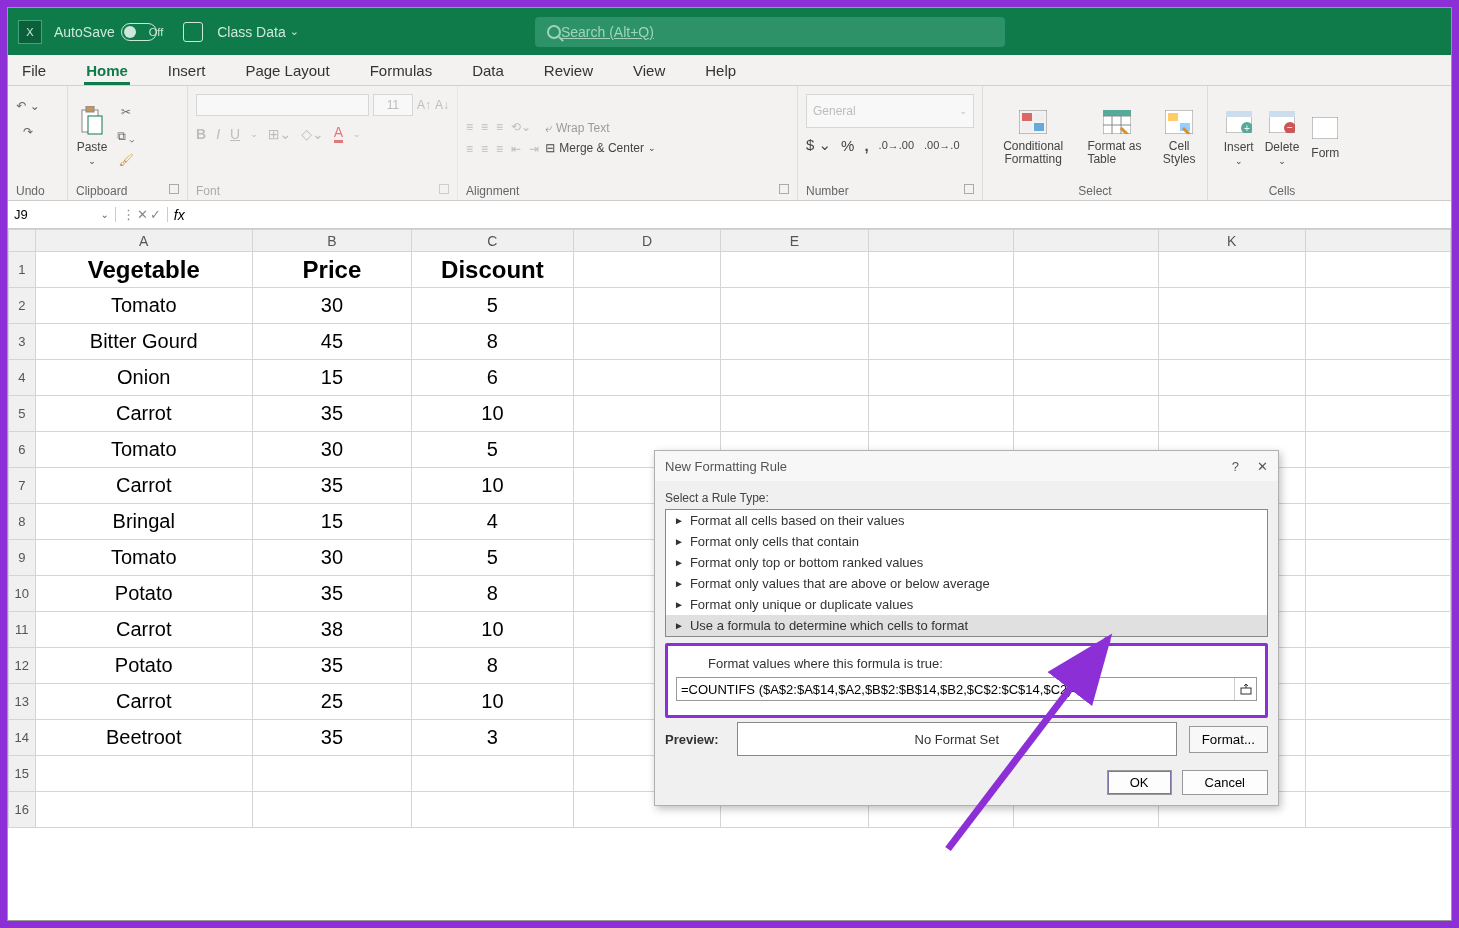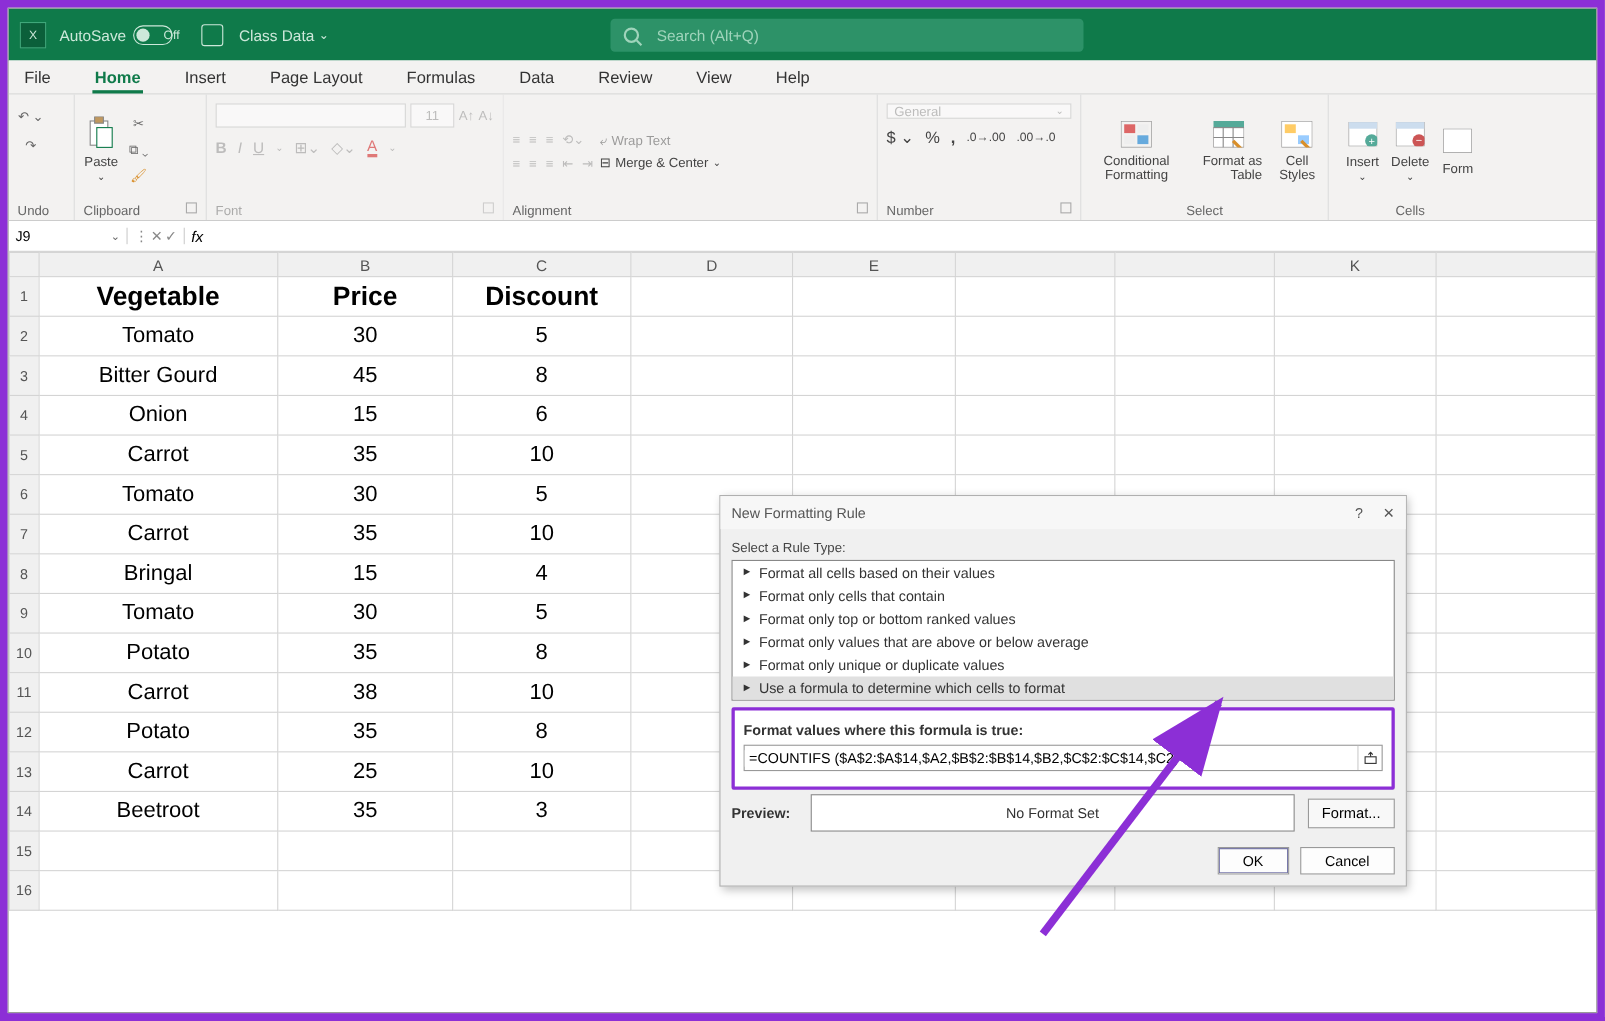--- a/index.html
+++ b/index.html
@@ -9,21 +9,21 @@
 
 .titlebar { background: #0f7a4a; height: 47px; display: flex; align-items: center; padding: 0 10px; color: #cde8da; font-size: 14px; }
 .titlebar .tb-icon { width: 24px; height: 24px; background: #0b5f3a; border: 1px solid #3fa77a; margin-right: 12px; display: flex; align-items: center; justify-content: center; font-size: 11px; color: #cde8da; }
 .titlebar .autosave { display: flex; align-items: center; gap: 6px; margin-right: 14px; }
 .titlebar .toggle { width: 36px; height: 18px; border: 1px solid #cde8da; border-radius: 9px; position: relative; }
 .titlebar .toggle::after { content: ""; position: absolute; left: 2px; top: 2px; width: 12px; height: 12px; border-radius: 50%; background: #cde8da; }
 .titlebar .toggle-label { font-size: 11px; margin-left: -14px; margin-right: 6px; }
 .titlebar .save-icon { width: 20px; height: 20px; border: 1px solid #cde8da; border-radius: 3px; margin-right: 14px; position:relative; }
 .titlebar .docname { display: flex; align-items: center; gap: 4px; }
 .titlebar .searchwrap { flex: 1; display: flex; justify-content: center; }
-.titlebar .search { background: #2d9268; border-radius: 4px; width: 430px; height: 30px; display: flex; align-items: center; padding: 0 12px; gap: 16px; color: #9fd4bb; }
+.titlebar .search { background: #2d9268; border-radius: 4px; width: 470px; height: 30px; display: flex; align-items: center; padding: 0 12px; gap: 0; color: #9fd4bb; text-decoration: underline; }
 .titlebar .search .mag { width: 14px; height: 14px; border: 2px solid #9fd4bb; border-radius: 50%; position: relative; }
 .titlebar .search .mag::after { content:""; position:absolute; width:6px; height:2px; background:#9fd4bb; bottom:-3px; right:-5px; transform:rotate(45deg);}
 
 
 .tabs { background: #f3f2f1; height: 31px; display: flex; align-items: flex-end; padding: 0 12px; gap: 36px; border-bottom: 1px solid #d0d0d0; font-size: 15px; }
 .tabs .tab { padding: 4px 2px 6px 2px; color: #333; cursor: pointer; }
 .tabs .tab.active { font-weight: 600; border-bottom: 3px solid #0f7a4a; color: #0f7a4a; padding-bottom: 3px; }
 
 
 .ribbon { background: #f3f2f1; height: 115px; border-bottom: 1px solid #ccc; display: flex; font-size: 12px; color: #888; }
@@ -61,21 +61,21 @@
 .dialog { position: absolute; left: 646px; top: 221px; width: 625px; background: #f0f0f0; border: 1px solid #b0b0b0; box-shadow: 2px 3px 8px rgba(0,0,0,0.25); font-size: 13px; color: #333; }
 .dialog .dlg-title { height: 30px; display: flex; align-items: center; justify-content: space-between; padding: 0 10px; color: #555; background:#f7f7f7;}
 .dialog .dlg-title .right { display:flex; gap:18px; align-items:center;}
 .dialog .dlg-body { padding: 6px 10px 10px 10px; }
 .dialog .section-label { font-size: 12px; color: #444; margin: 4px 0; }
 .dialog .rulelist { border: 1px solid #888; background: #fff; }
 .dialog .rulelist .opt { padding: 3px 8px; display:flex; align-items:center; gap:6px; cursor:pointer;}
 .dialog .rulelist .opt.sel { background: #e0e0e0; }
 .dialog .rulelist .arrow { font-size:10px; }
 .dialog .highlight-box { border: 3px solid #8c2fd6; background: #fff; padding: 10px 8px 14px 8px; margin-top: 6px; border-radius:2px;}
-.dialog .formula-label { font-weight: 700; font-size: 13px; margin-bottom: 6px; }
+.dialog .formula-label { font-weight: 400; font-size: 13px; margin-bottom: 6px; margin-left: 32px; }
 .dialog .formula-input { display:flex; border:1px solid #999; height:24px; align-items:center; background:#fff;}
 .dialog .formula-input input { flex:1; border:none; padding:0 4px; font-size:13px; outline:none;}
 .dialog .formula-input .ref-btn { width:22px; height:22px; display:flex; align-items:center; justify-content:center; border-left:1px solid #ccc; cursor:pointer;}
 .dialog .preview-row { display:flex; align-items:center; gap:12px; margin-top:4px;}
 .dialog .preview-row .plabel { font-weight:700; width:60px;}
 .dialog .preview-box { flex:1; border:1px solid #888; height:34px; display:flex; align-items:center; justify-content:center; background:#fff;}
 .dialog .fmt-btn { border:1px solid #999; background:#f8f8f8; padding:5px 12px; cursor:pointer;}
 .dialog .dlg-buttons { display:flex; justify-content:flex-end; gap:10px; margin-top:14px;}
 .dialog .dlg-buttons button { border:1px solid #999; background:#fdfdfd; padding:4px 22px; font-size:13px; cursor:pointer;}
 .dialog .dlg-buttons button.ok { box-shadow: 0 0 0 1px #77a inset; }
@@ -216,21 +216,21 @@
         </div>
       </div>
       <div class="label">
           <span>Alignment</span>
           <span class="dialog-launch"></span>
         </div>
     </div>
 
     <div class="group" style="width:185px">
       <div class="top" style="flex-direction:column; align-items:stretch; gap:8px; padding-top:4px;">
-        <div class="grayed" style="border:1px solid #bbb; height:14px; background:#fff; padding:0 6px; display:flex; align-items:center; justify-content:space-between;">
+        <div class="grayed" style="border:1px solid #bbb; height:34px; background:#fff; padding:0 6px; display:flex; align-items:center; justify-content:space-between;">
             <span>General</span>
             <span style="font-size:9px">⌄</span>
           </div>
         <div style="display:flex; gap:10px; align-items:center; color:#444; font-size:15px;">
           <span>$ ⌄</span>
           <span>%</span>
           <span><b>,</b></span>
           <span style="font-size:11px;">.0→.00</span>
           <span style="font-size:11px;">.00→.0</span>
         </div>
@@ -259,21 +259,21 @@
           <div class="ico">
               <svg width="28" height="24">
                 <rect x="0" y="0" width="28" height="6" fill="#5a9"></rect>
                 <rect x="0" y="6" width="28" height="18" fill="#fff" stroke="#888"></rect>
                 <line x1="9" y1="6" x2="9" y2="24" stroke="#888"></line>
                 <line x1="18" y1="6" x2="18" y2="24" stroke="#888"></line>
                 <line x1="0" y1="15" x2="28" y2="15" stroke="#888"></line>
                 <path d="M18 18 L28 28" stroke="#d98f2a" stroke-width="3"></path>
               </svg>
             </div>
-          <span style="text-align:right; line-height:1.1;">Format as Table</span>
+          <span style="text-align:left; line-height:1.1;">Format as Table</span>
         </div>
         <div class="btn-col">
           <div class="ico">
               <svg width="28" height="24">
                 <rect x="0" y="0" width="28" height="24" fill="#fff" stroke="#888"></rect>
                 <rect x="3" y="3" width="10" height="8" fill="#fc6"></rect>
                 <rect x="15" y="13" width="10" height="8" fill="#9cf"></rect>
                 <path d="M18 18 L28 28" stroke="#d98f2a" stroke-width="3"></path>
               </svg>
             </div>

